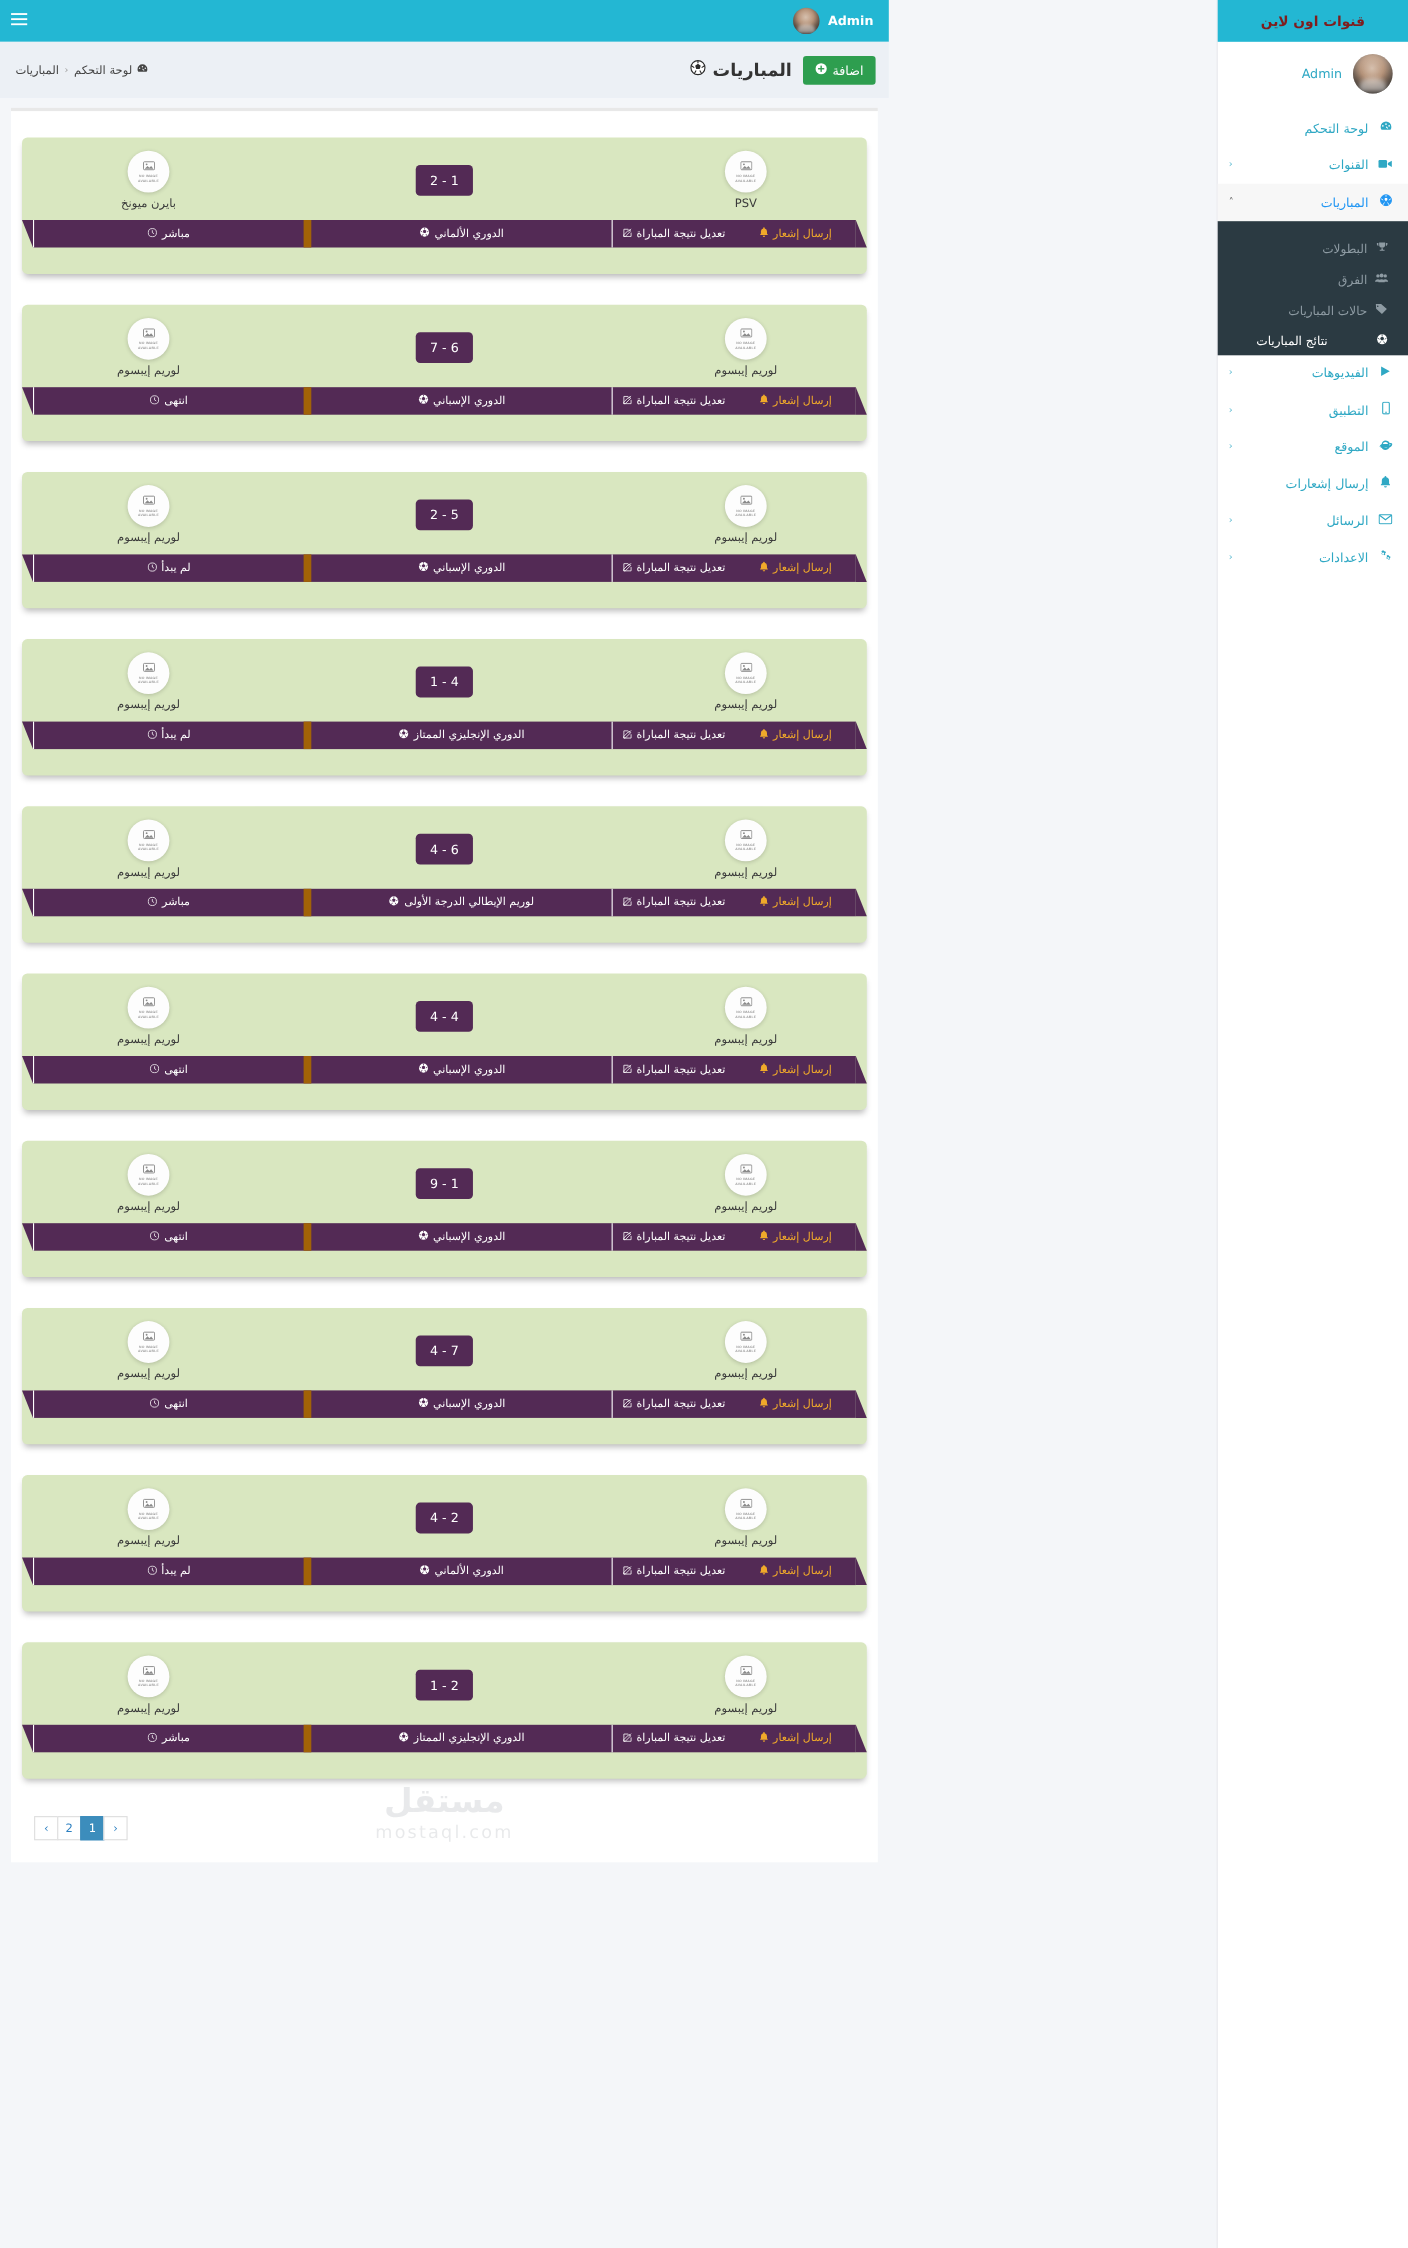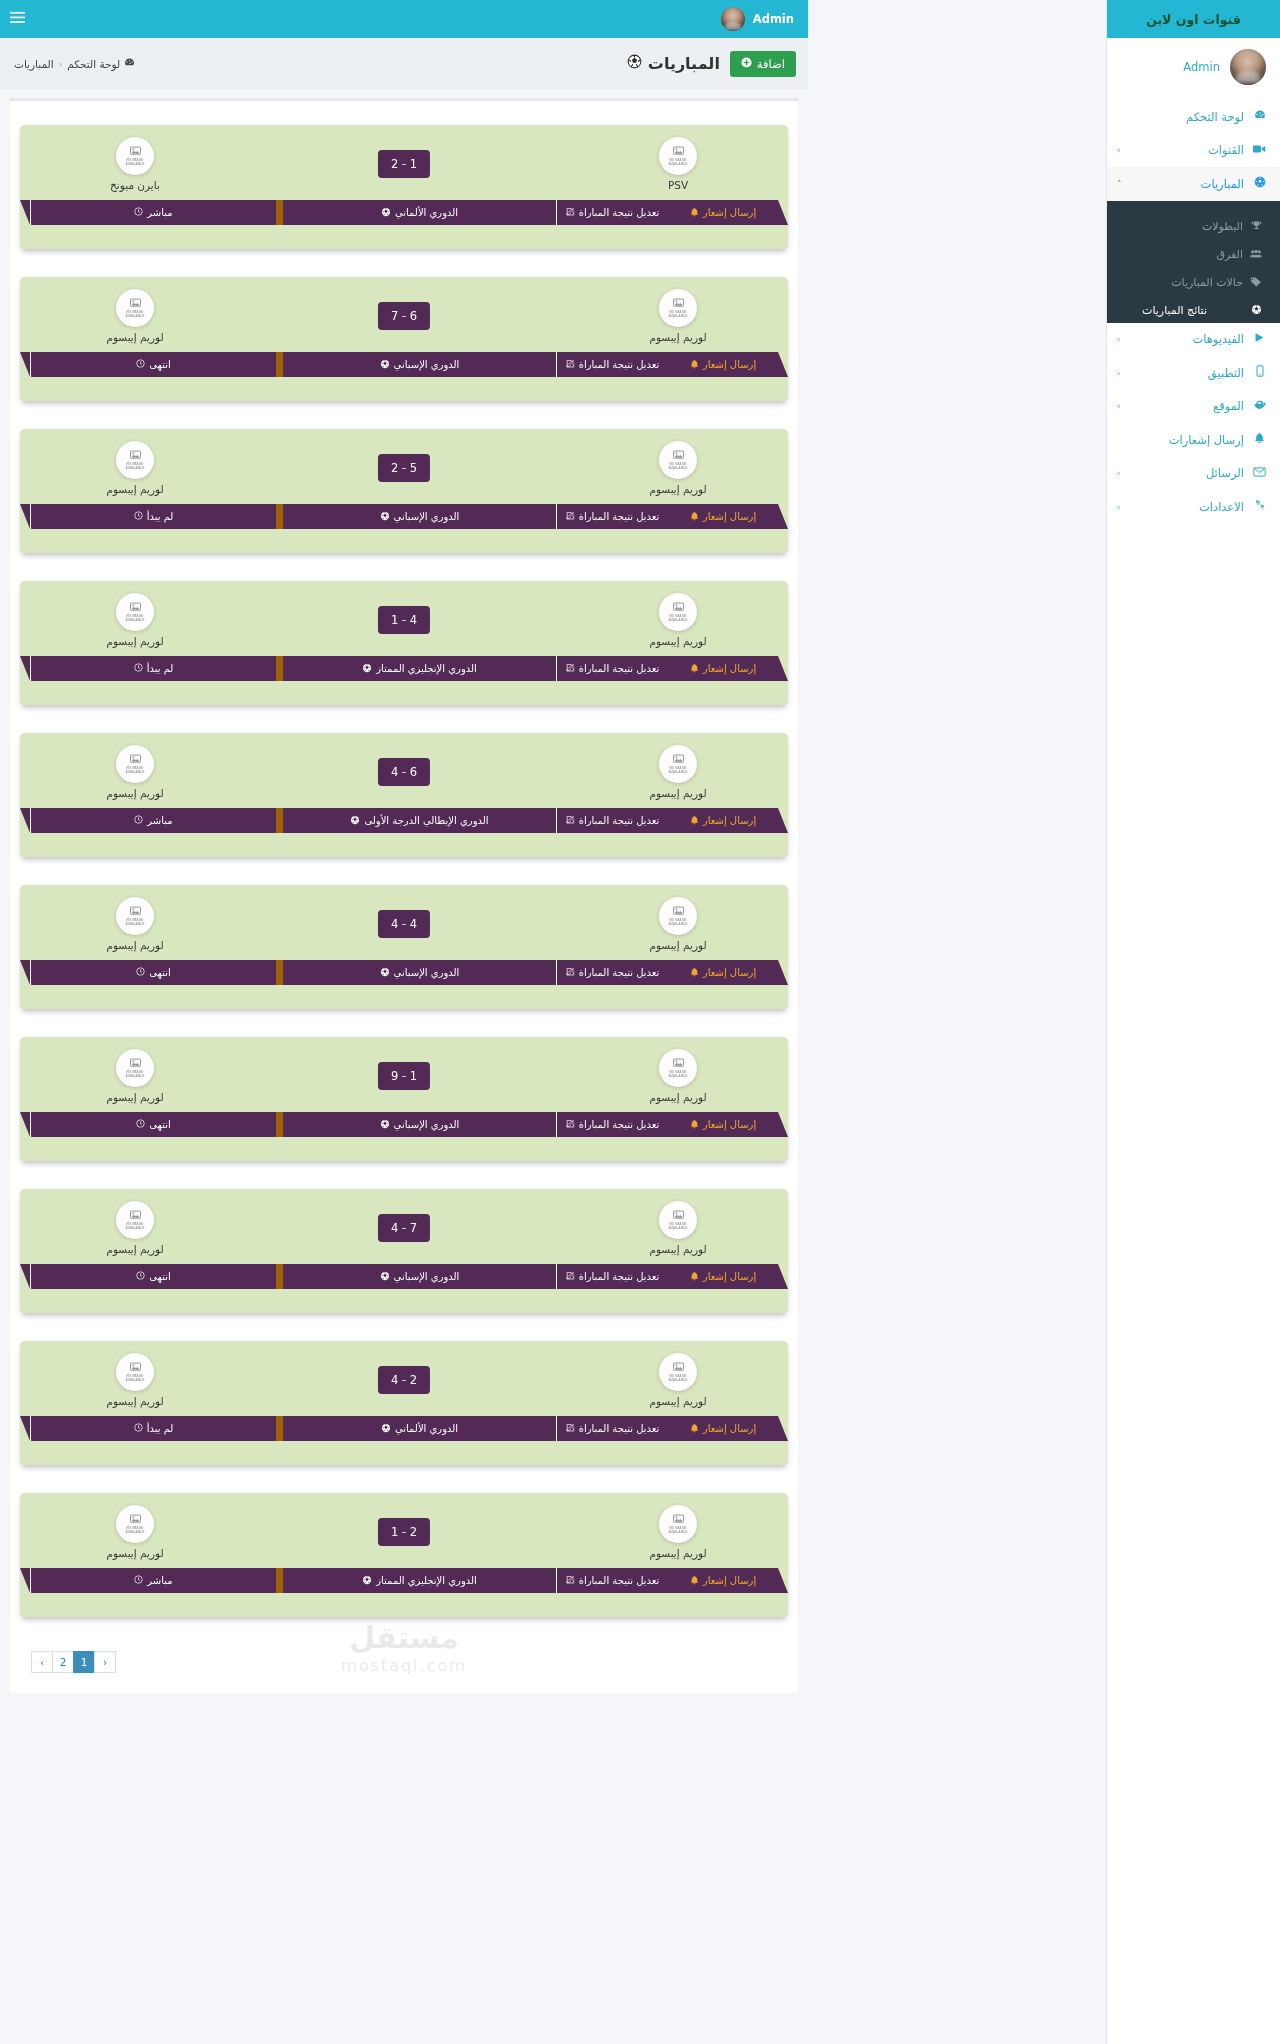--- a/index.html
+++ b/index.html
@@ -14,21 +14,21 @@
   
   .sidebar {
     position: absolute; top: 0; right: 0;
     width: 174px; height: 2044px;
     background: #ffffff;
     border-left: 1px solid #e4e6eb;
   }
   .brand {
     height: 38px; background: #23b7d3;
     display: flex; align-items: center; justify-content: center;
-    color: #14532d; font-size: 12.5px; font-weight: bold;
+    color: #7f1d1d; font-size: 12.5px; font-weight: bold;
     letter-spacing: 0.2px;
   }
   .user-panel {
     display: flex; align-items: center; justify-content: flex-start;
     padding: 10px 14px 14px 10px; gap: 10px; height: 62px;
   }
   .avatar {
     width: 36px; height: 36px; border-radius: 50%;
     background: radial-gradient(circle at 48% 36%, #d6c0ae 0%, #b9967c 36%, #8b7260 58%, #55504c 85%);
     box-shadow: inset 0 -6px 9px rgba(30,28,26,.55), inset 0 5px 8px rgba(255,255,255,.22);
@@ -737,21 +737,21 @@
         </div>
         <div class="bar-cell bar-edit">
           <span>تعديل نتيجة المباراة</span>
           <span>
             <svg width="9" height="9" viewBox="0 0 14 14" fill="none" stroke="#fff" stroke-width="1.1">
                   <path d="M12 1.6L8.2 5.4M1.6 12.4h2.2l7.6-7.6-2.2-2.2-7.6 7.6zM8 2.2H1.8v10.2H12V7"></path>
                 </svg>
           </span>
         </div>
         <div class="bar-cell bar-league">
-          <span>الدوري الإيطالي الدرجة الأولى</span>
+          <span>لوريم الإيطالي الدرجة الأولى</span>
           <span>
             <svg width="10" height="10" viewBox="0 0 16 16" fill="none">
                   <circle cx="8" cy="8" r="6.6" fill="#fff"></circle>
                   <path d="M8 4.2l2.6 1.9-1 3.1H6.4l-1-3.1z" fill="#532a55"></path>
                   <path d="M8 1.6v2.2M2.1 6.3l2.5 1.6M13.9 6.3l-2.5 1.6M4.4 13.6l1.7-2.9M11.6 13.6l-1.7-2.9" stroke="#532a55" stroke-width="1.1"></path>
                 </svg>
           </span>
         </div>
         <div class="bar-cell bar-status">
           <span>مباشر</span>

